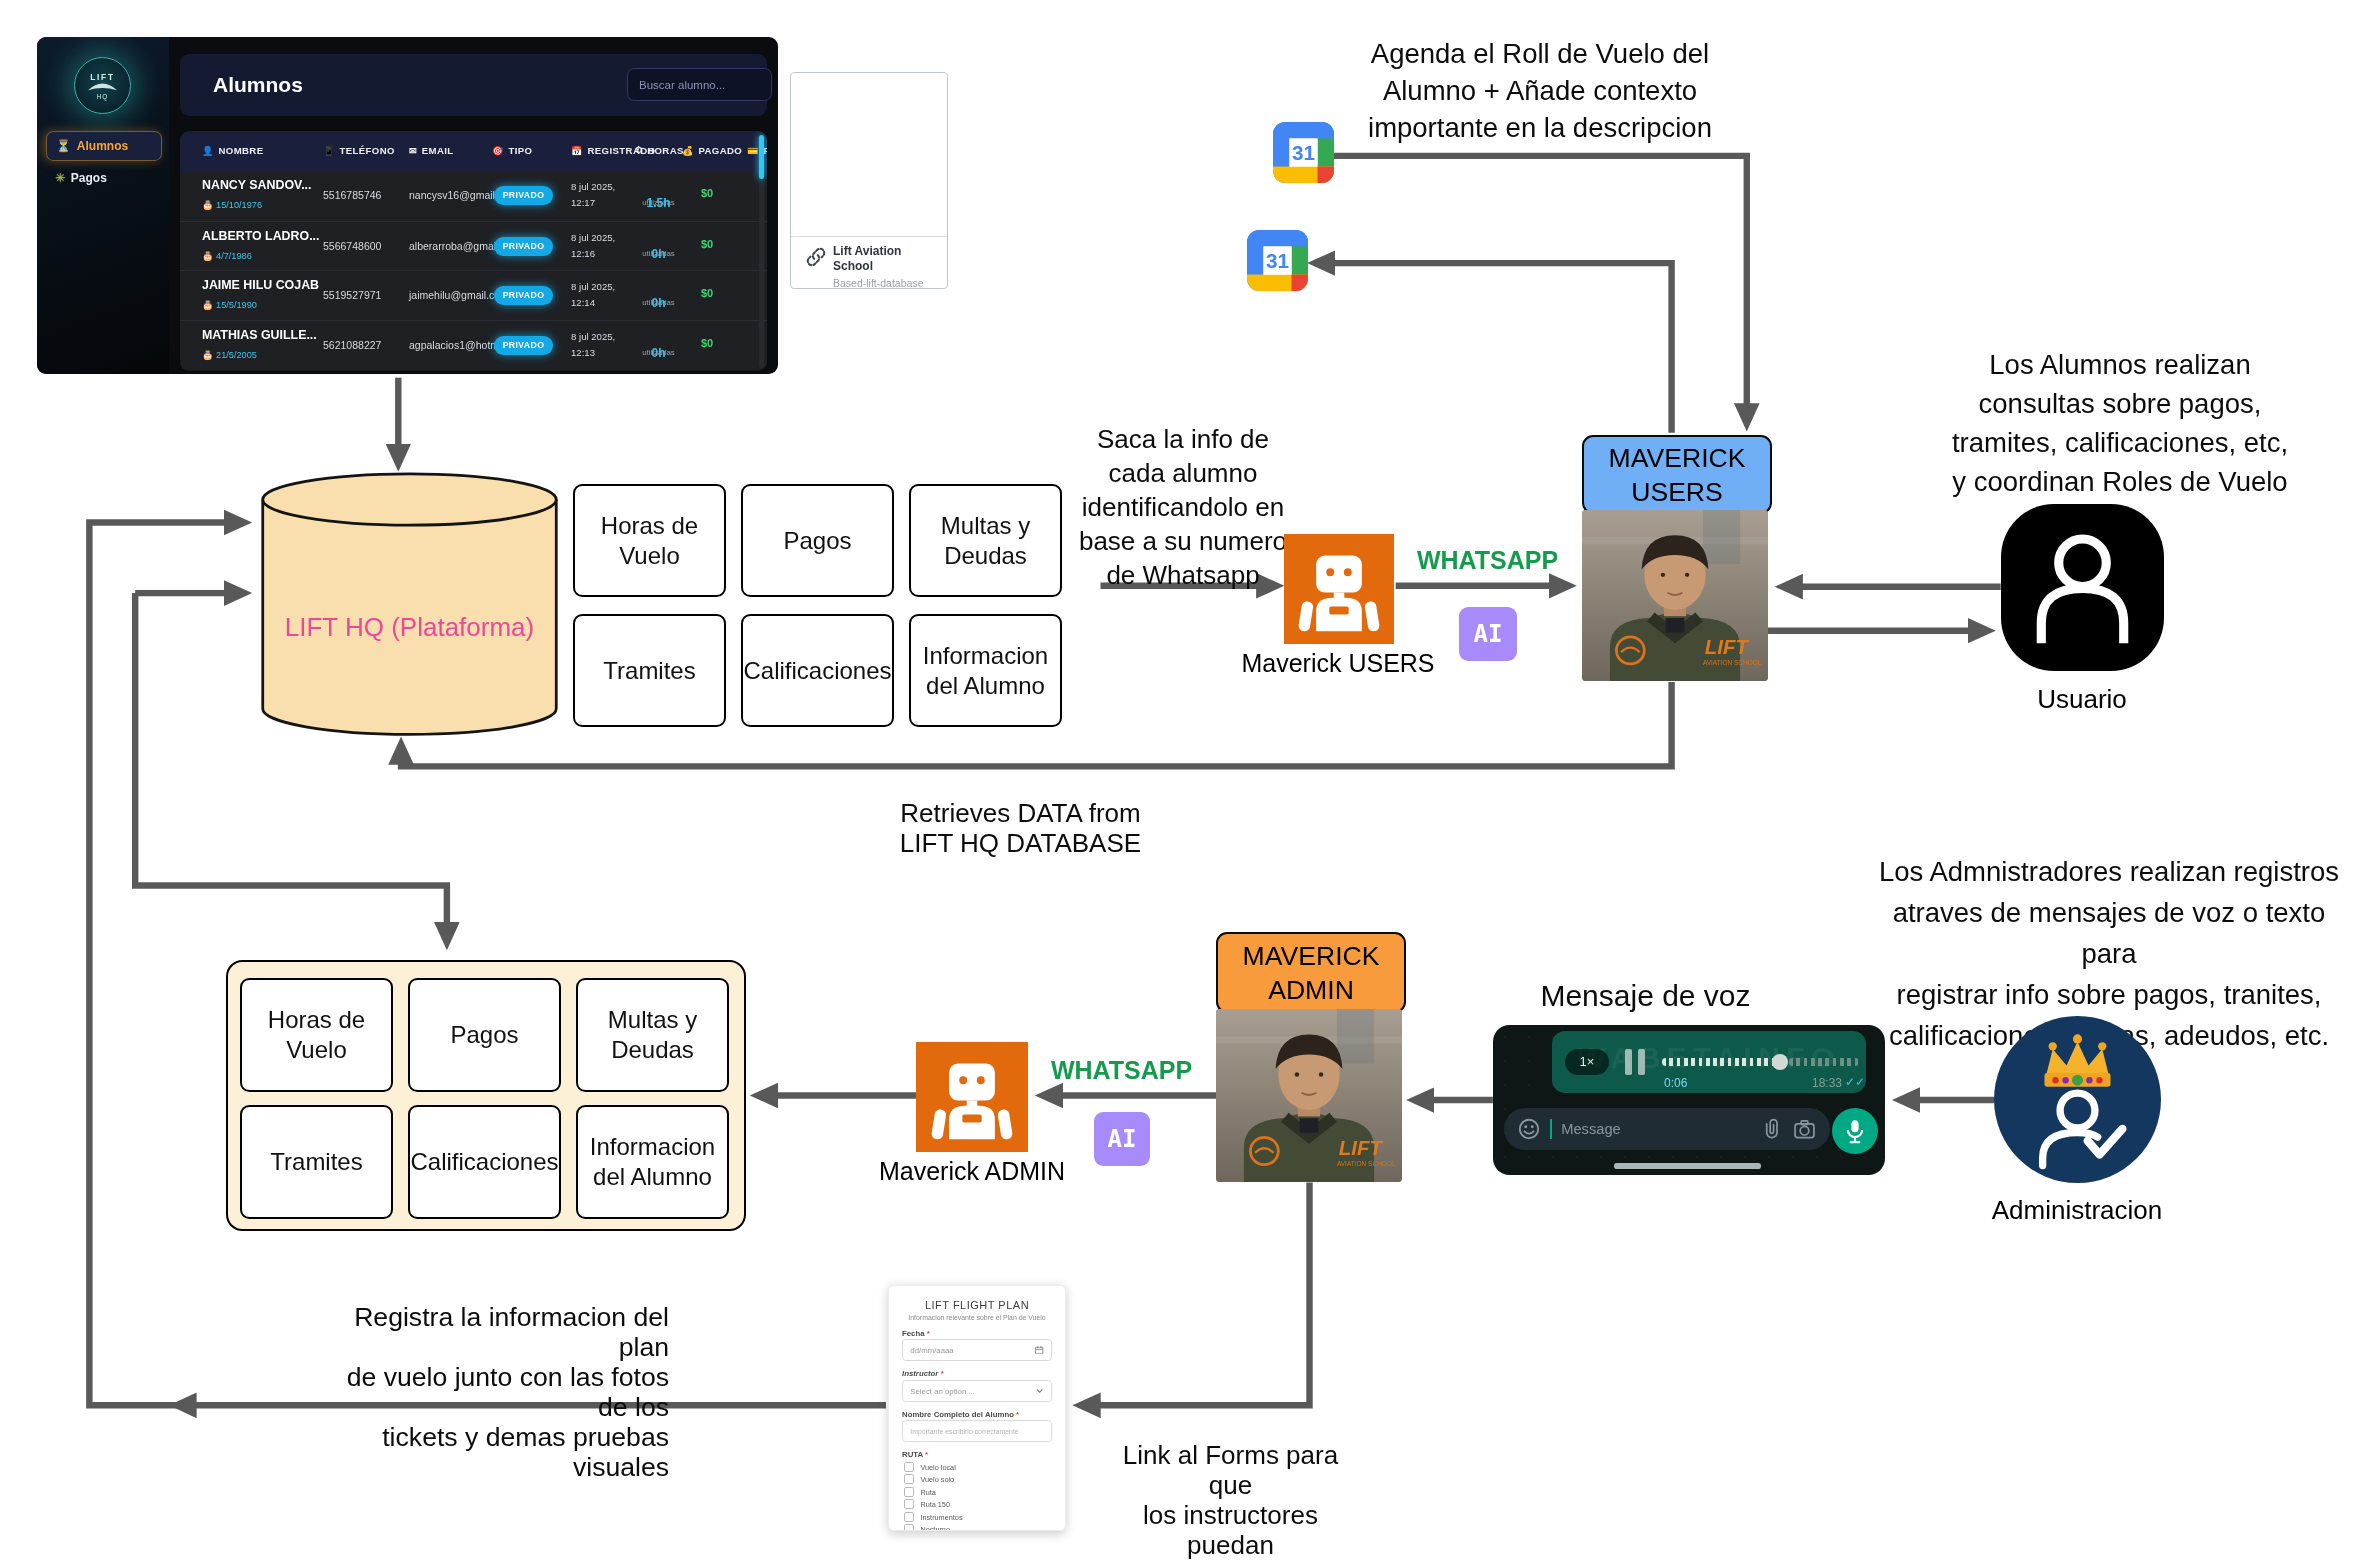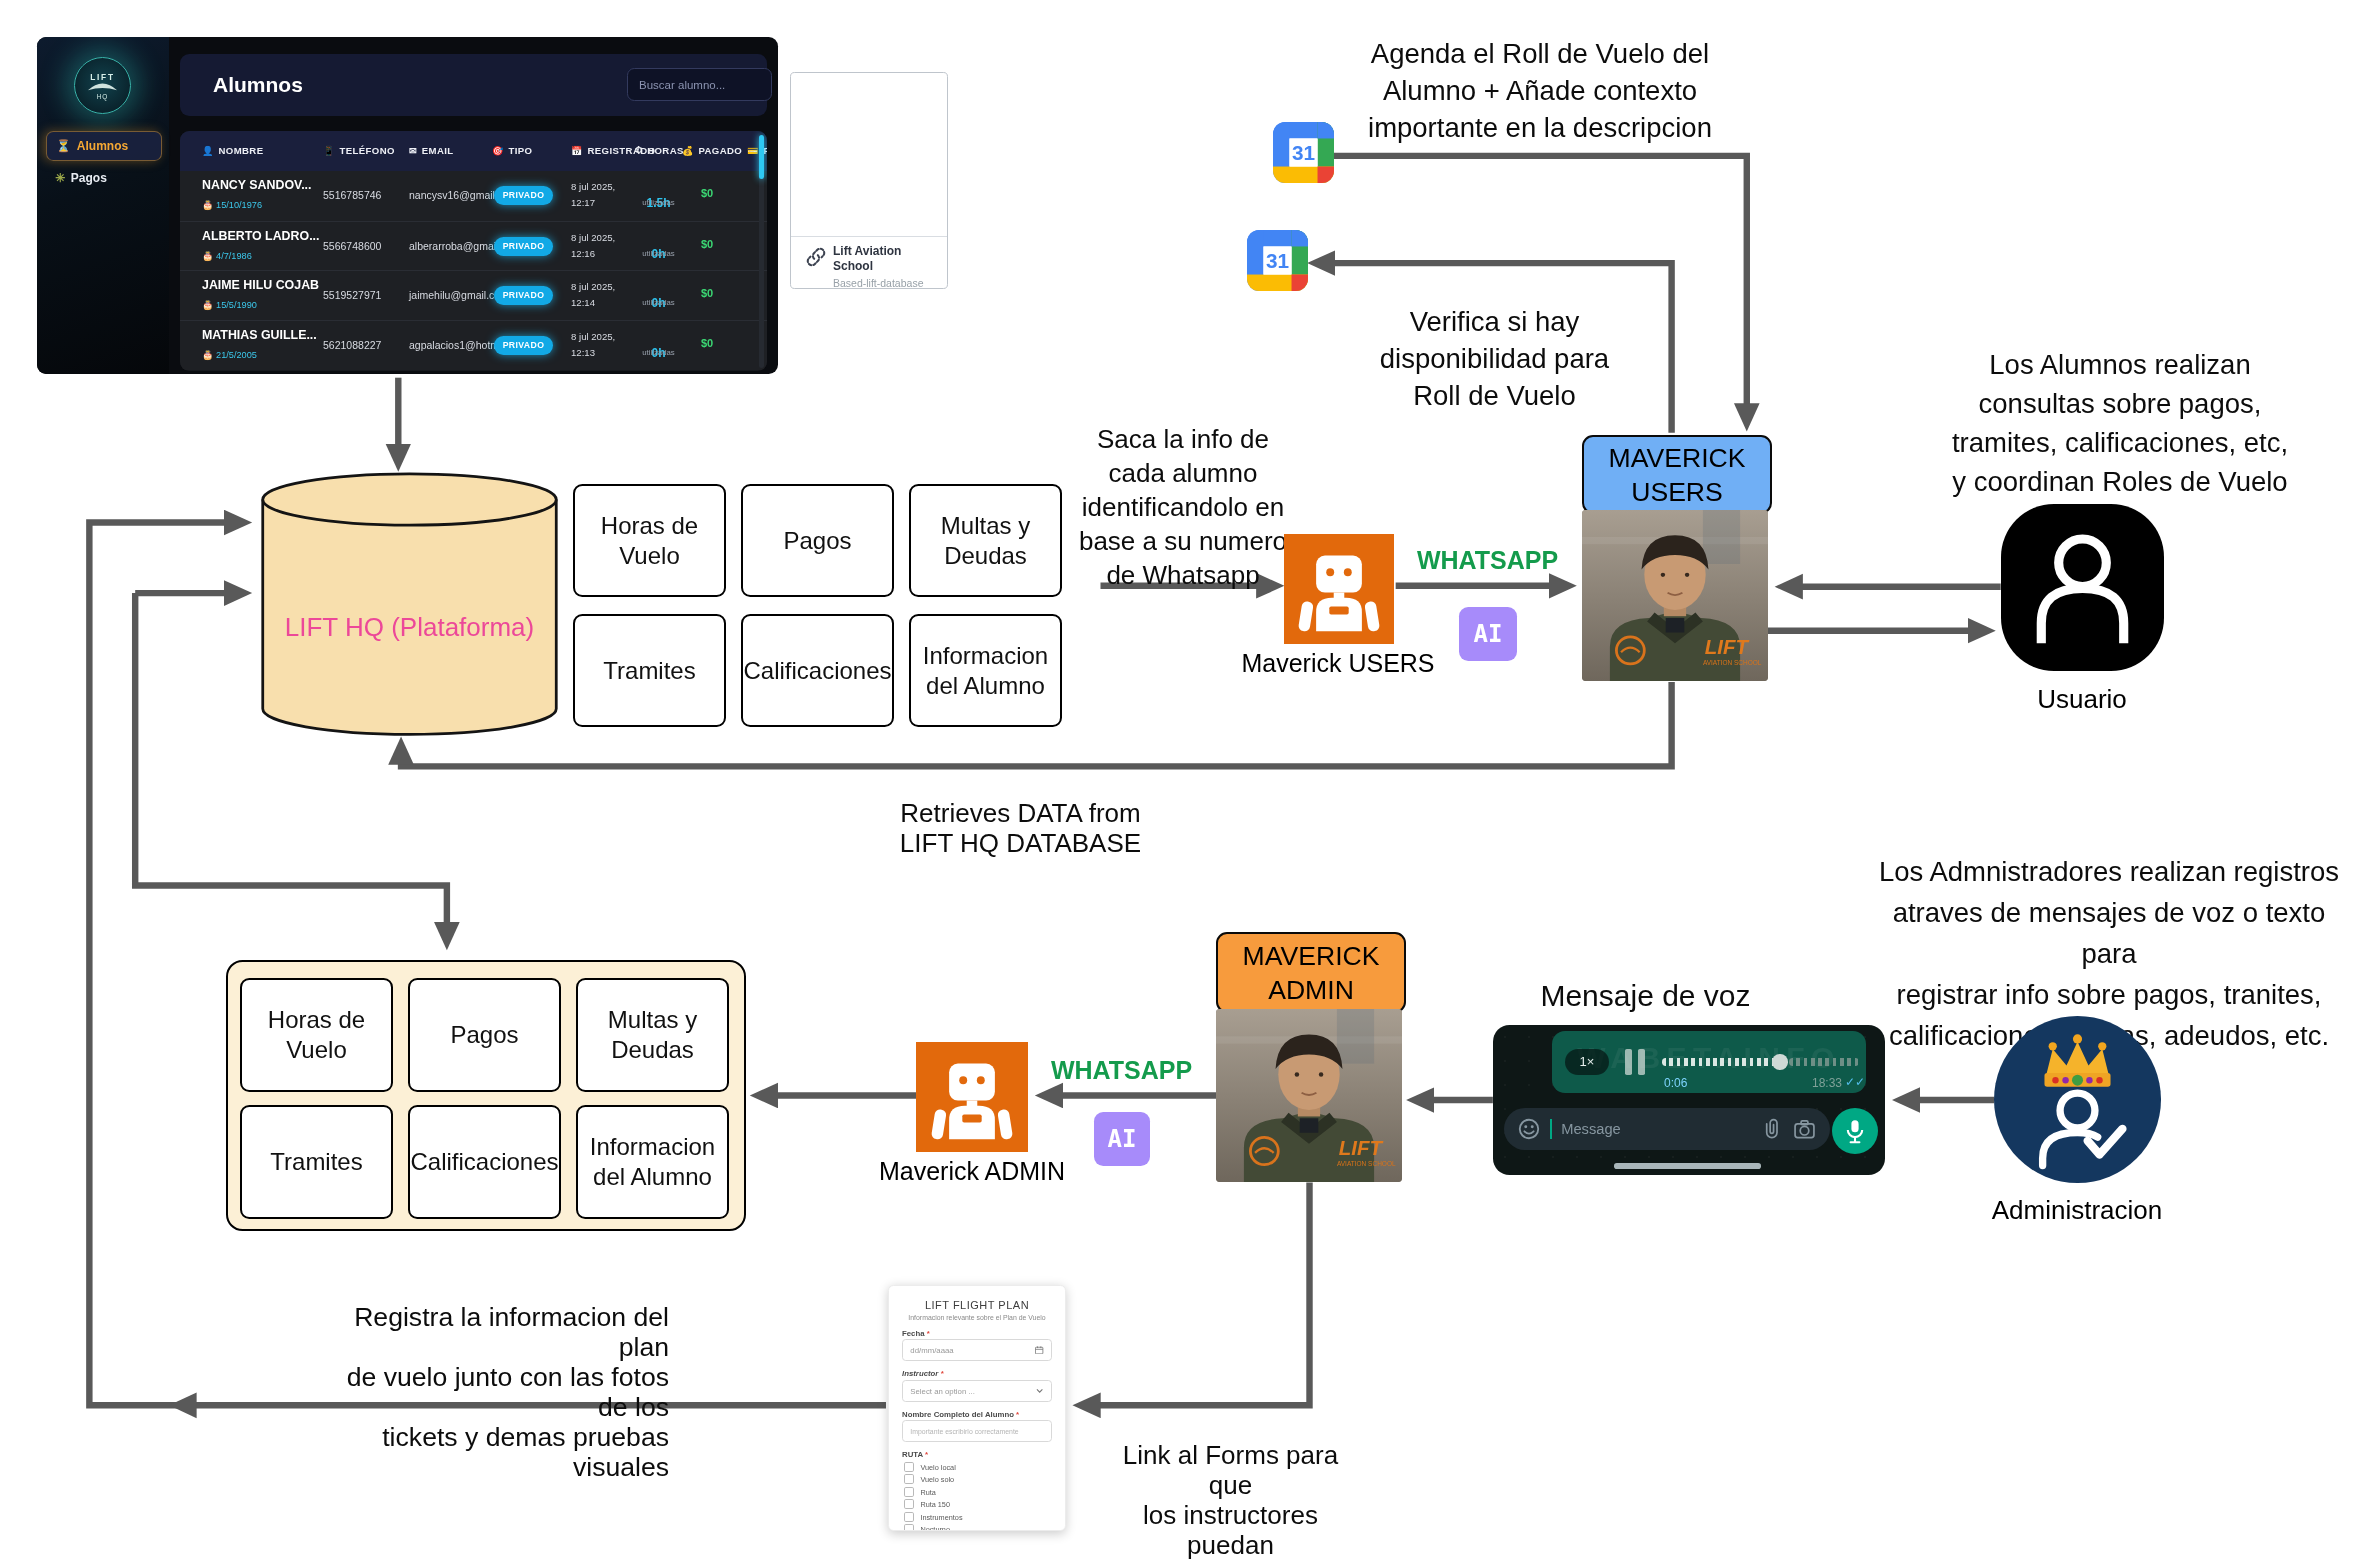--- a/index.html
+++ b/index.html
@@ -319,23 +319,20 @@
   <div class="module" style="left:909px;top:484px;width:149px;height:109px;">Multas y
 Deudas</div>
   <div class="module" style="left:573px;top:614px;width:149px;height:109px;">Tramites</div>
   <div class="module" style="left:741px;top:614px;width:149px;height:109px;">Calificaciones</div>
   <div class="module" style="left:909px;top:614px;width:149px;height:109px;">Informacion
 del Alumno</div>
 
   <div class="note" style="left:1329px;top:35px;width:422px;line-height:37px;">Agenda el Roll de Vuelo del
 Alumno + Añade contexto
 importante en la descripcion</div>
-  <div class="note" style="left:1366px;top:303px;width:257px;line-height:37px;">Verifica si hay
-disponibilidad para
-Roll de Vuelo</div>
   <div class="note" style="left:1916px;top:345px;width:408px;">Los Alumnos realizan
 consultas sobre pagos,
 tramites, calificaciones, etc,
 y coordinan Roles de Vuelo</div>
   <div class="note" style="left:883px;top:798px;width:275px;font-size:26px;line-height:30px;">Retrieves DATA from
 LIFT HQ DATABASE</div>
   <div class="note" style="left:1064px;top:422px;width:238px;font-size:26px;line-height:34px;">Saca la info de
 cada alumno
 identificandolo en
 base a su numero

